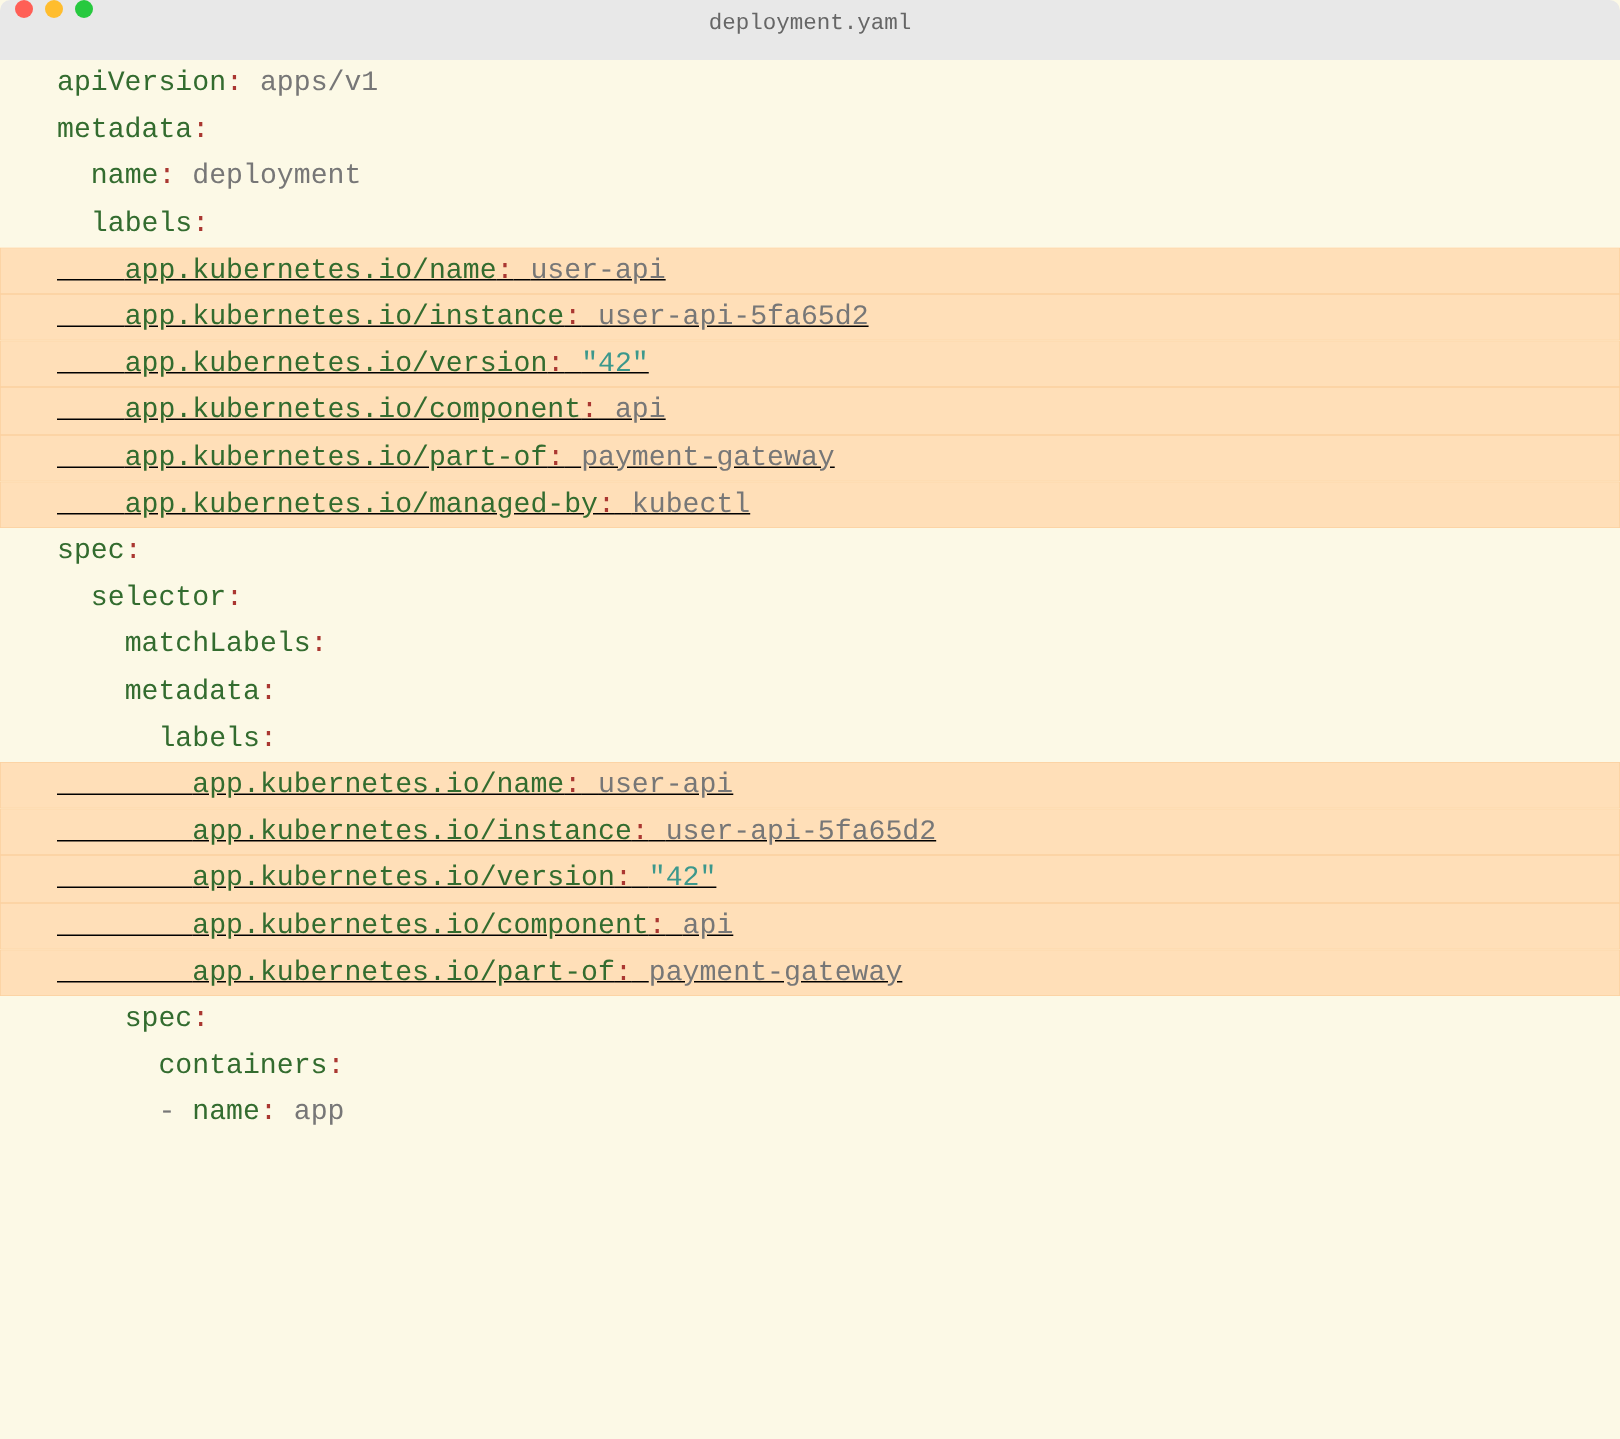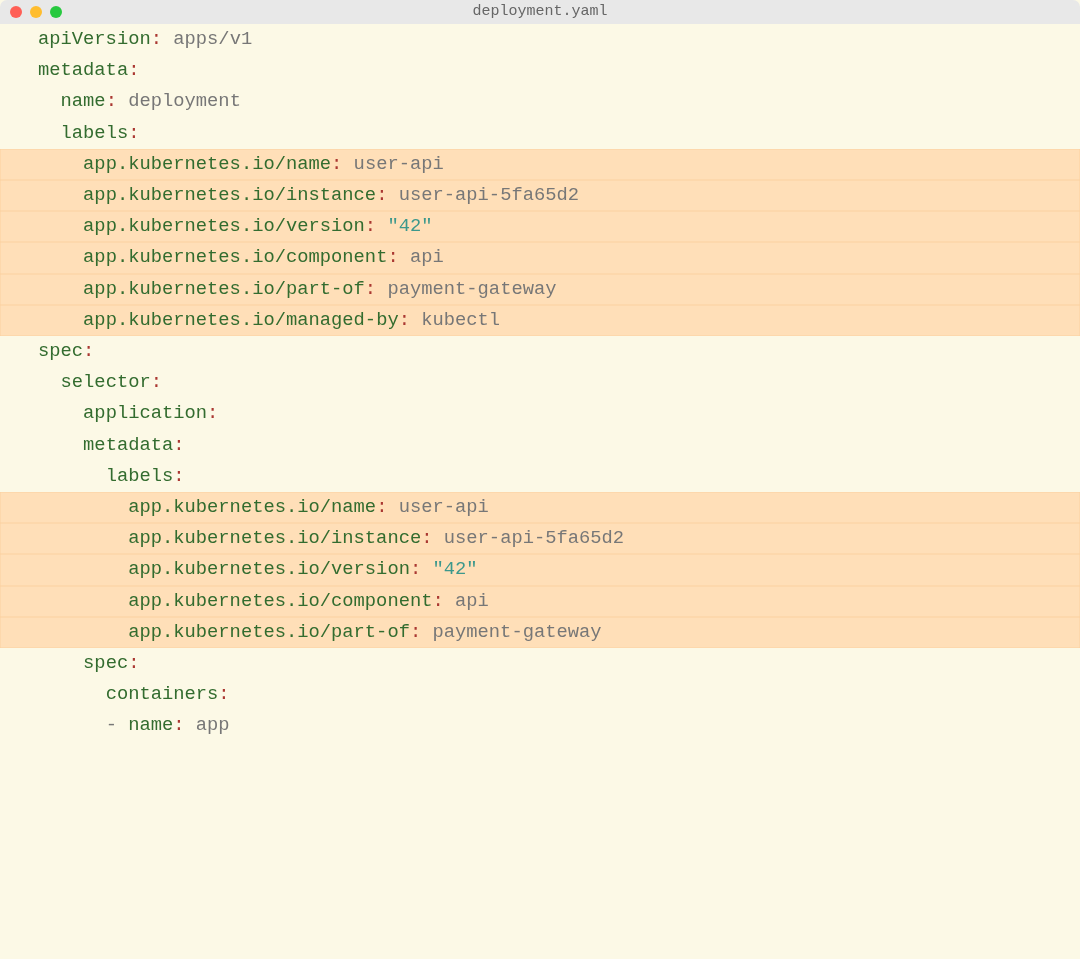--- a/index.html
+++ b/index.html
@@ -1,26 +1,26 @@
 <!DOCTYPE html>
 <html><head>
   <meta charset="utf-8">
   <style>
     body{margin:0;font-family:'SFMono-Regular',Consolas,'Liberation Mono',Menlo,monospace;font-size:18.8px;line-height:31.2px;background:#fcf9e6;}
     .window{width:1080px;height:959px;position:relative;border-radius:7px;background:#fcf9e6;overflow:hidden;}
-    .titlebar{height:24px;background:#e8e8e8;display:flex;align-items:center;position:relative;}
+    .titlebar{height:40px;background:#e8e8e8;display:flex;position:relative;}
     .dots{display:flex;gap:8px;padding-left:10px;}
     .dot{width:12px;height:12px;border-radius:50%;}
     .d-red{background:#ff5f56;}
     .d-amber{background:#ffbd2e;}
     .d-green{background:#27c93f;}
     .title{position:absolute;left:0;right:0;text-align:center;font-size:15px;color:#666;font-family:inherit;}
     .editor{}
     .ln{padding:0 38px;white-space:pre;}
-    .hl{background:#ffdfb8;box-shadow:0 0 0 0.5px #fcd19f inset;}
+    .hl{background:#ffdfb8;box-shadow:0 0 0 0.5px #fcd19f inset;text-decoration:underline;}
     .k{color:#336c2f;}
     .c{color:#aa3731;}
     .n{color:#3c65c2;}
     .s{color:#3c988c;}
     .p{color:#777;}
   </style>
 </head>
 <body>
 
 <div class="window">
@@ -38,21 +38,21 @@
       <div class="ln">  <span class="k">name</span><span class="c">:</span> <span class="p">deployment</span></div>
       <div class="ln">  <span class="k">labels</span><span class="c">:</span></div>
       <div class="ln hl">    <span class="k">app.kubernetes.io/name</span><span class="c">:</span> <span class="p">user-api</span></div>
       <div class="ln hl">    <span class="k">app.kubernetes.io/instance</span><span class="c">:</span> <span class="p">user-api-5fa65d2</span></div>
       <div class="ln hl">    <span class="k">app.kubernetes.io/version</span><span class="c">:</span> <span class="s">"42"</span></div>
       <div class="ln hl">    <span class="k">app.kubernetes.io/component</span><span class="c">:</span> <span class="p">api</span></div>
       <div class="ln hl">    <span class="k">app.kubernetes.io/part-of</span><span class="c">:</span> <span class="p">payment-gateway</span></div>
       <div class="ln hl">    <span class="k">app.kubernetes.io/managed-by</span><span class="c">:</span> <span class="p">kubectl</span></div>
       <div class="ln"><span class="k">spec</span><span class="c">:</span></div>
       <div class="ln">  <span class="k">selector</span><span class="c">:</span></div>
-      <div class="ln">    <span class="k">application</span><span class="c">:</span></div>
+      <div class="ln">    <span class="k">matchLabels</span><span class="c">:</span></div>
       <div class="ln">    <span class="k">metadata</span><span class="c">:</span></div>
       <div class="ln">      <span class="k">labels</span><span class="c">:</span></div>
       <div class="ln hl">        <span class="k">app.kubernetes.io/name</span><span class="c">:</span> <span class="p">user-api</span></div>
       <div class="ln hl">        <span class="k">app.kubernetes.io/instance</span><span class="c">:</span> <span class="p">user-api-5fa65d2</span></div>
       <div class="ln hl">        <span class="k">app.kubernetes.io/version</span><span class="c">:</span> <span class="s">"42"</span></div>
       <div class="ln hl">        <span class="k">app.kubernetes.io/component</span><span class="c">:</span> <span class="p">api</span></div>
       <div class="ln hl">        <span class="k">app.kubernetes.io/part-of</span><span class="c">:</span> <span class="p">payment-gateway</span></div>
       <div class="ln">    <span class="k">spec</span><span class="c">:</span></div>
       <div class="ln">      <span class="k">containers</span><span class="c">:</span></div>
       <div class="ln">      <span class="p">- </span><span class="k">name</span><span class="c">:</span> <span class="p">app</span></div>

